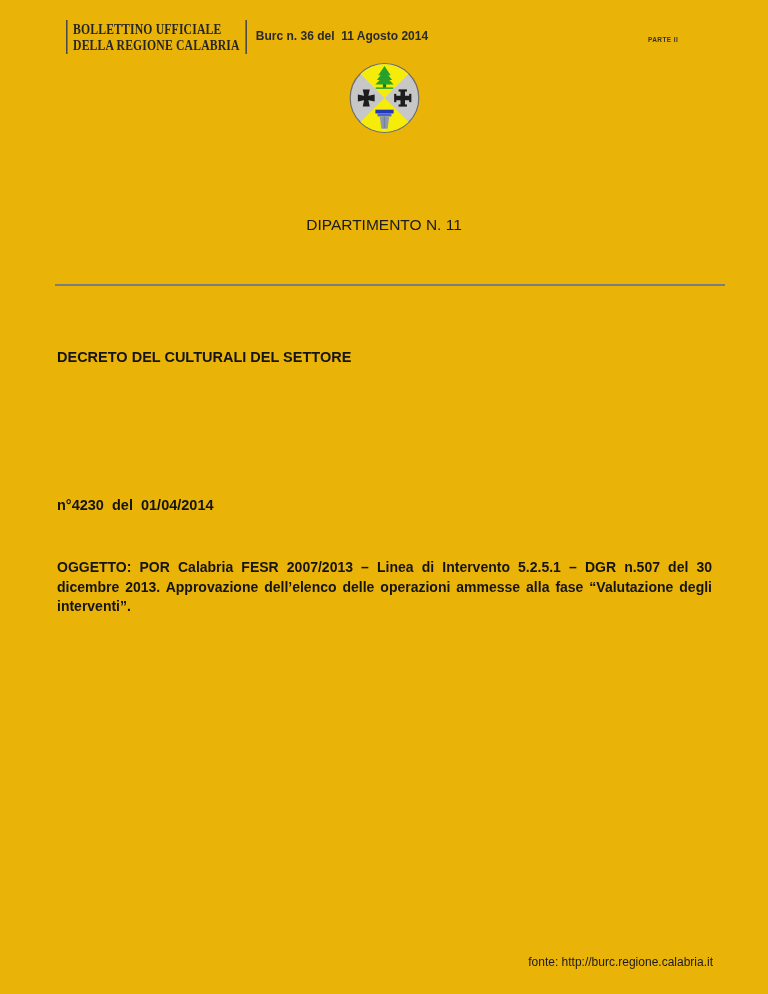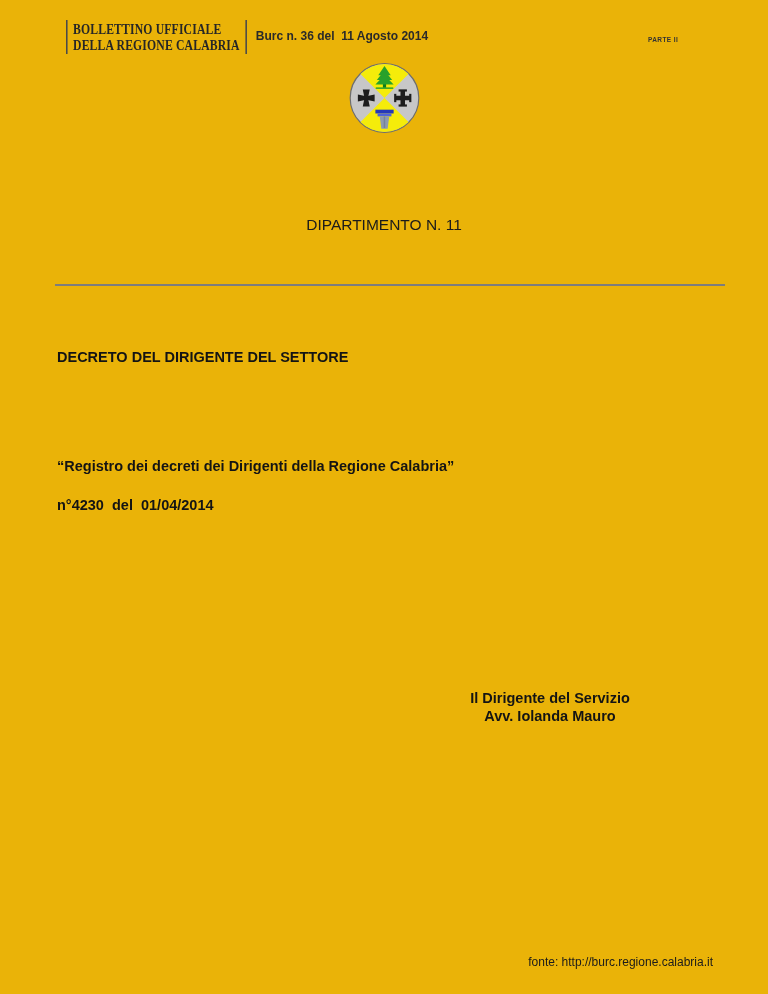--- a/index.html
+++ b/index.html
@@ -140,24 +140,20 @@
       </g>
     </svg>
   </div>
 
   <div class="org-name">
   </div>
   <div class="department">DIPARTIMENTO N. 11</div>
 
   <div class="rule"></div>
 
-  <div class="blk decree-heading">DECRETO DEL DIRIGENTE DEL SETTORE</div>
-  <div class="blk decree-registry">“Registro dei decreti dei Dirigenti della Regione Calabria”</div>
+  <div class="blk decree-heading">DECRETO DEL CULTURALI DEL SETTORE</div>
   <div class="blk decree-number">n°4230  del  01/04/2014</div>
+  <div class="blk decree-subject">OGGETTO: POR Calabria FESR 2007/2013 – Linea di Intervento 5.2.5.1 – DGR n.507 del 30 dicembre 2013. Approvazione dell’elenco delle operazioni ammesse alla fase “Valutazione degli interventi”.</div>
 
-  <div class="signature">
-    <div>Il Dirigente del Servizio</div>
-    <div>Avv. Iolanda Mauro</div>
-  </div>
 
   <div class="source-footer">fonte: http://burc.regione.calabria.it</div>
 
 </div>
 
 </body></html>

